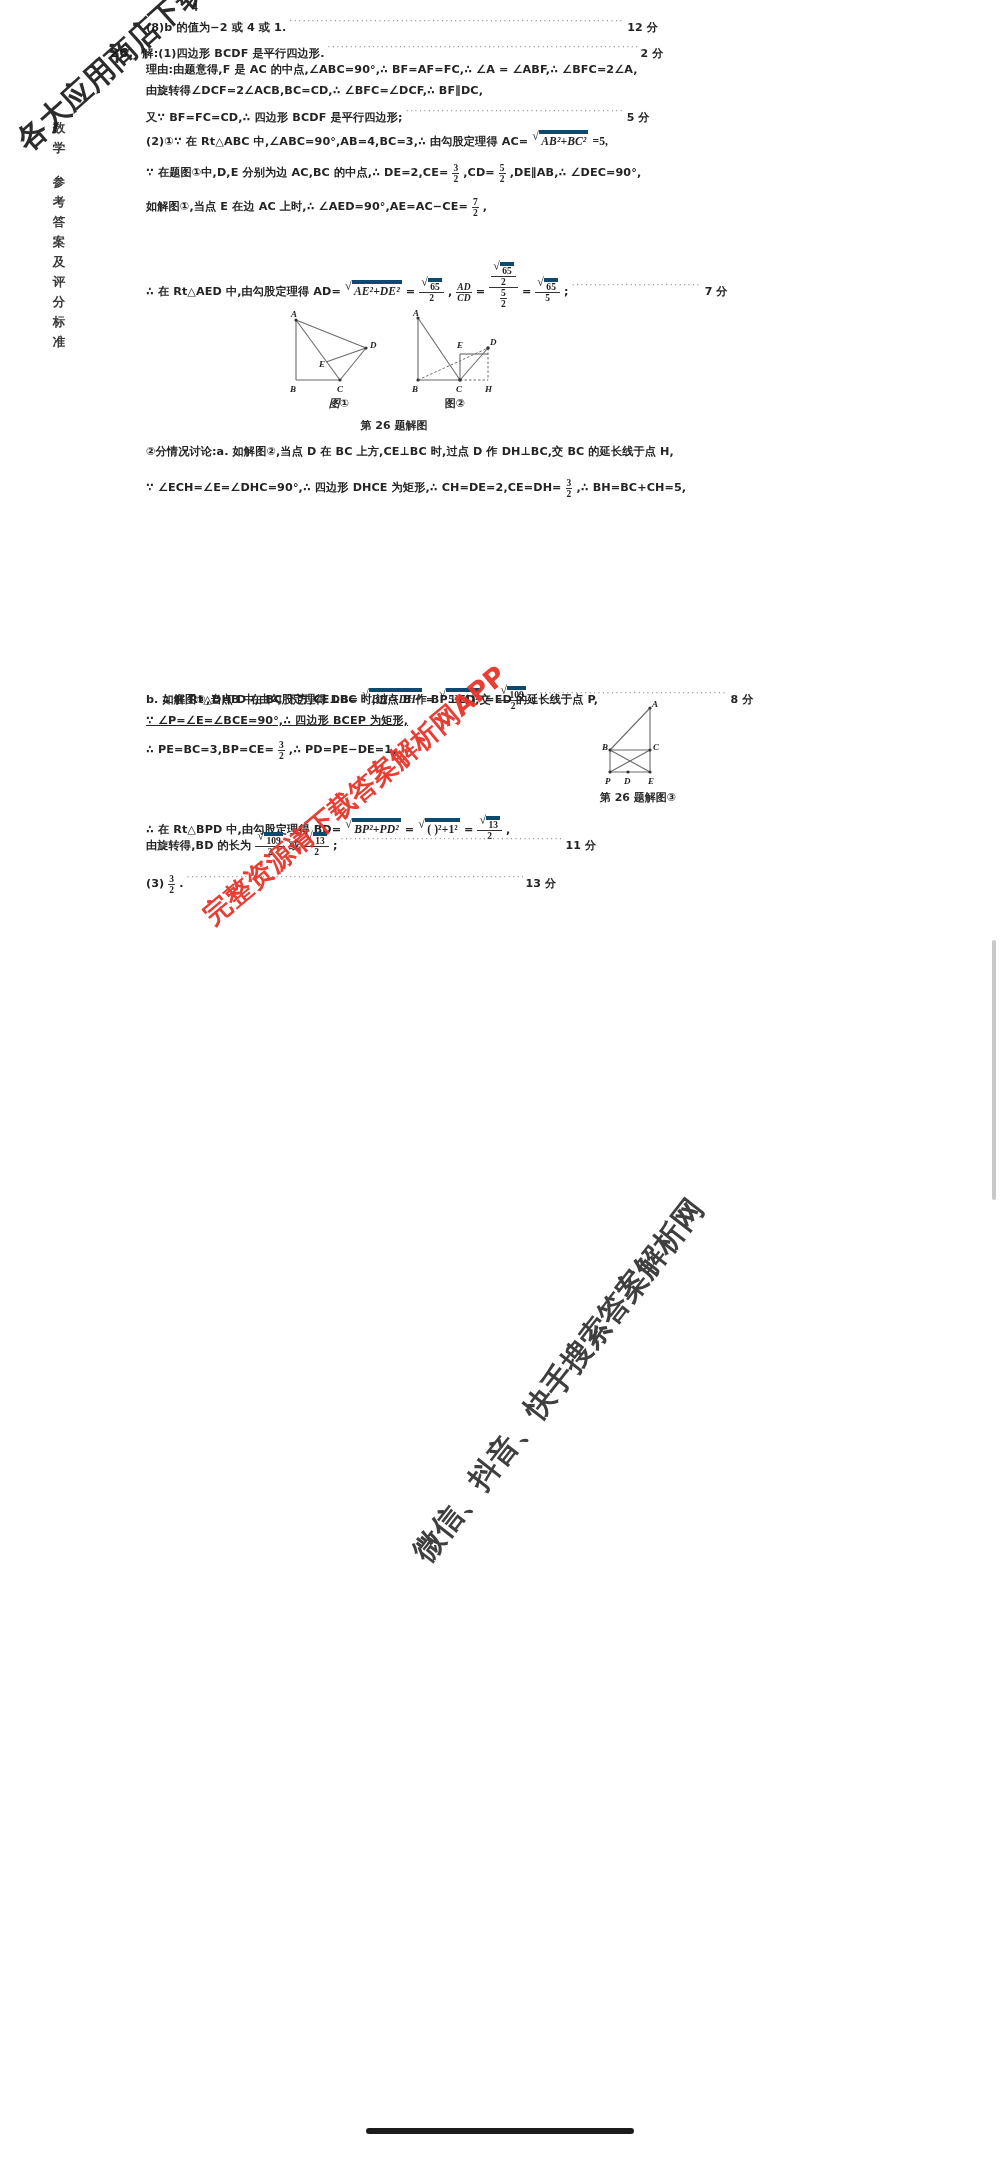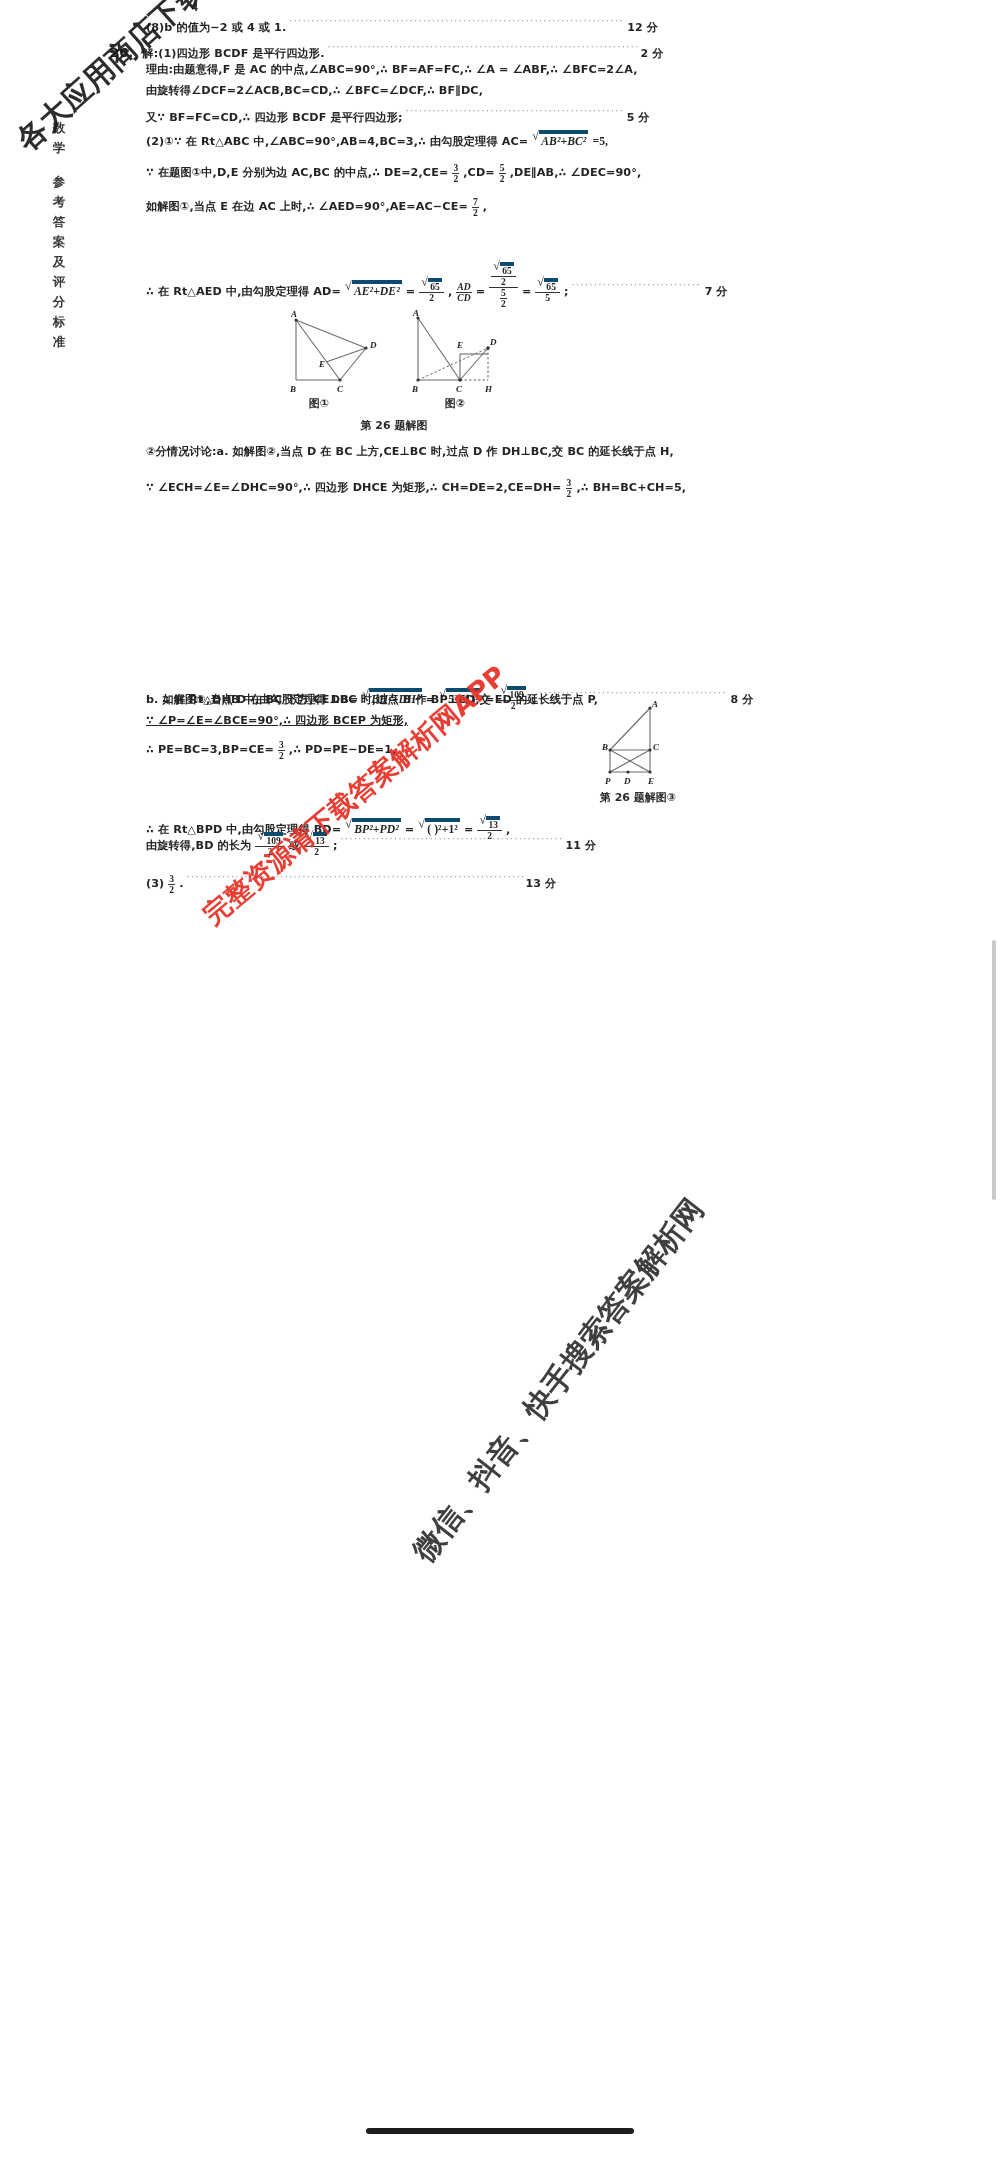--- a/index.html
+++ b/index.html
@@ -157,21 +157,21 @@
       </g>
       <g font-family="Liberation Serif, serif" font-style="italic" font-weight="700" font-size="9" fill="#222">
         <text x="13" y="9">A</text>
         <text x="92" y="40">D</text>
         <text x="41" y="59">E</text>
         <text x="12" y="84">B</text>
         <text x="59" y="84">C</text>
       </g>
     </svg>
   </div>
-  <div class="figcap" style="left:264px;top:396px;width:110px;">图①</div>
+  <div class="figcap" style="left:284px;top:396px;width:110px;font-style:italic;">图①</div>
 
   <div class="figwrap" style="left:400px;top:308px;">
     <svg width="110" height="90" viewBox="0 0 110 90">
       <g stroke="#6b6b6b" stroke-width="1.1" fill="none">
         <line x1="18" y1="10" x2="18" y2="72"></line>
         <line x1="18" y1="72" x2="60" y2="72"></line>
         <line x1="18" y1="10" x2="60" y2="72"></line>
         <line x1="60" y1="72" x2="88" y2="40"></line>
         <line x1="60" y1="46" x2="88" y2="46"></line>
         <line x1="60" y1="46" x2="60" y2="72"></line>

